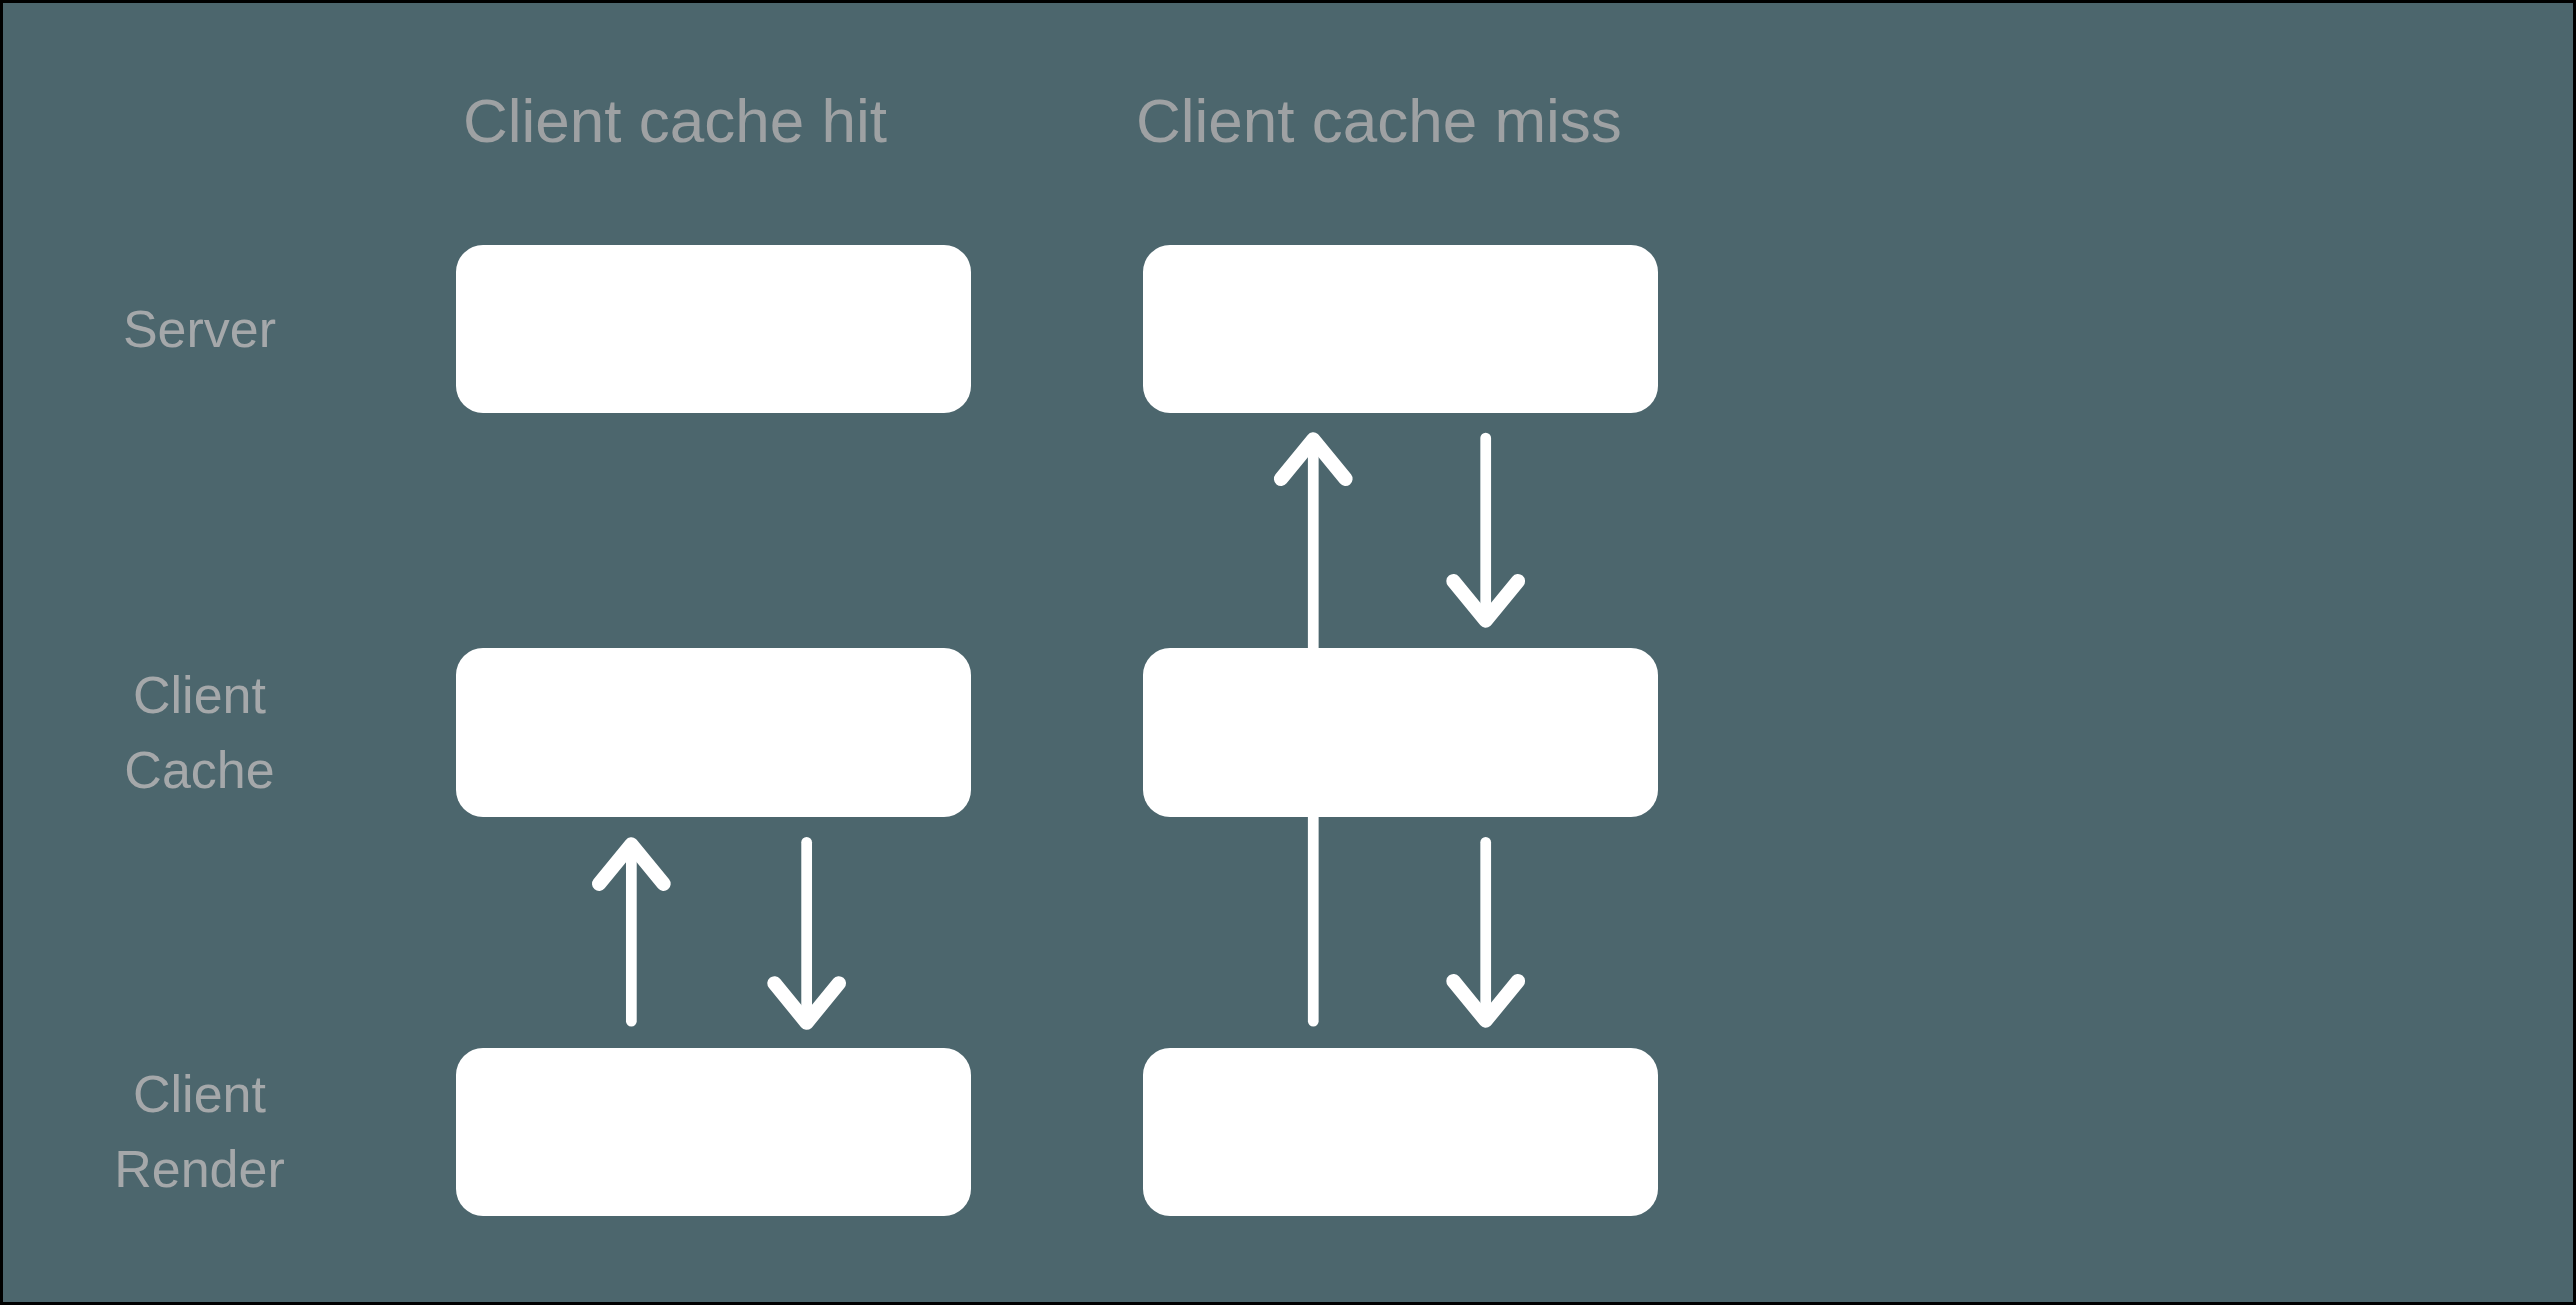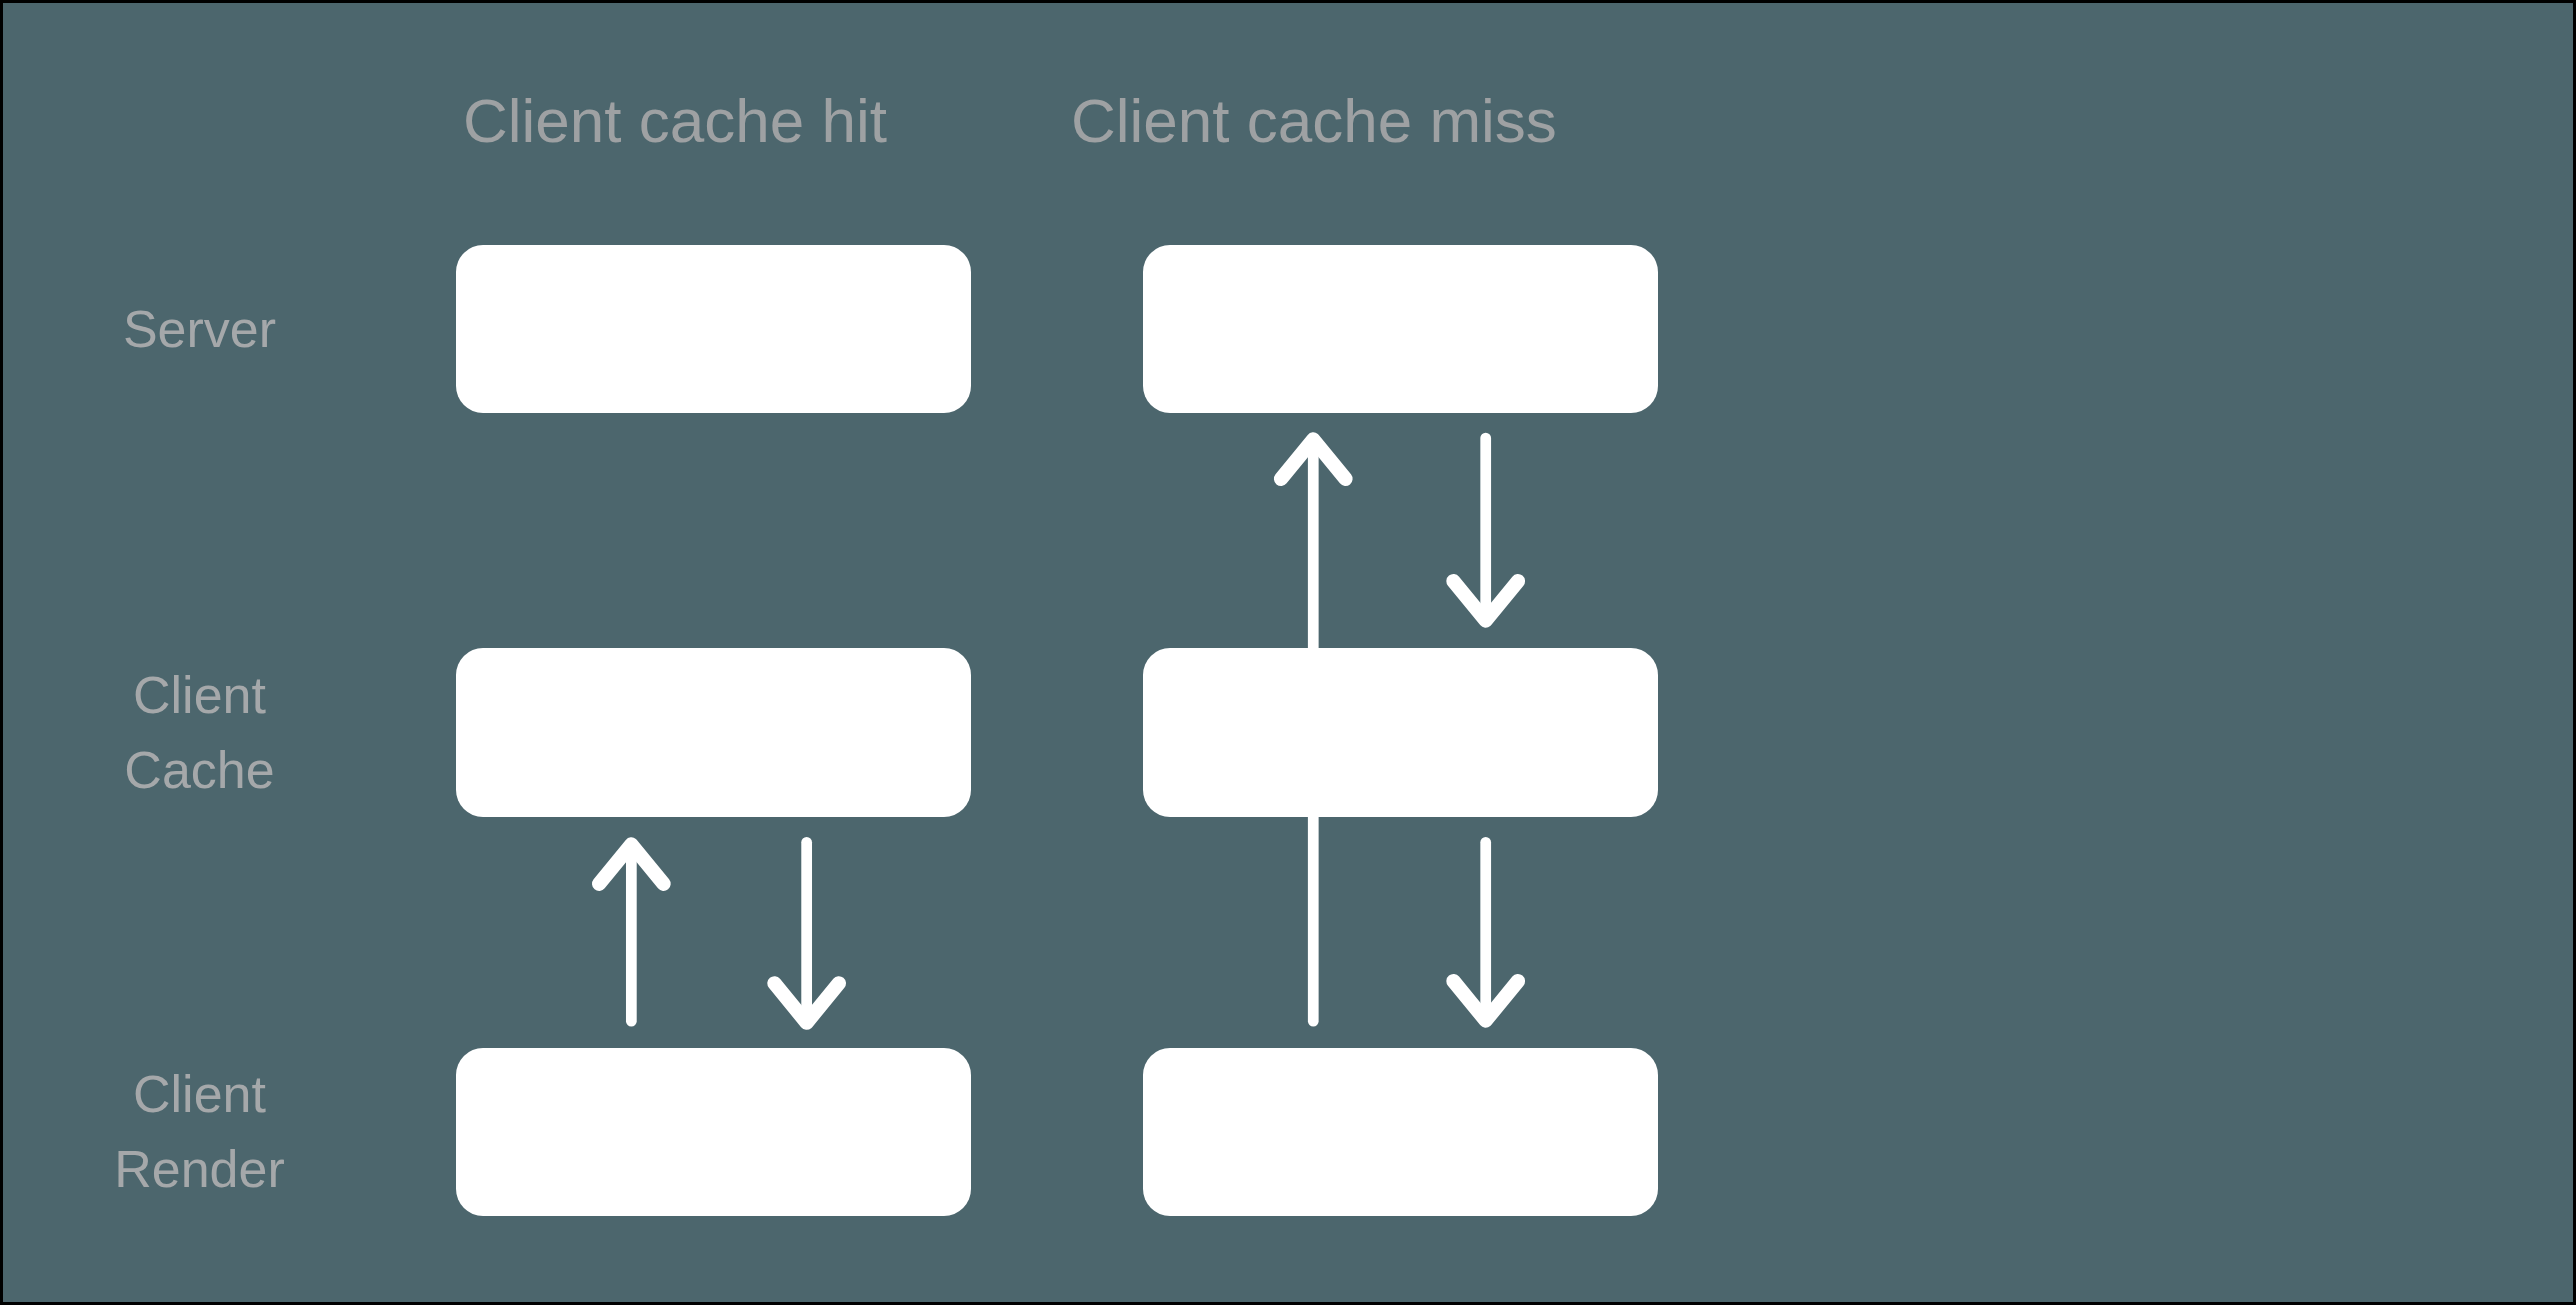--- a/index.html
+++ b/index.html
@@ -40,21 +40,21 @@
   .col-header {
     position: absolute;
     top: 87px;
     font-size: 62px;
     line-height: 62px;
     color: #9EA1A3;
     z-index: 2;
     white-space: nowrap;
   }
   .col-header.c1 { left: 460px; }
-  .col-header.c2 { left: 1068px; text-align: center; }
+  .col-header.c2 { left: 1133px; text-align: center; }
 
   .row-label {
     position: absolute;
     left: 39px;
     width: 315px;
     display: flex;
     align-items: center;
     justify-content: center;
     text-align: center;
     font-size: 52px;

